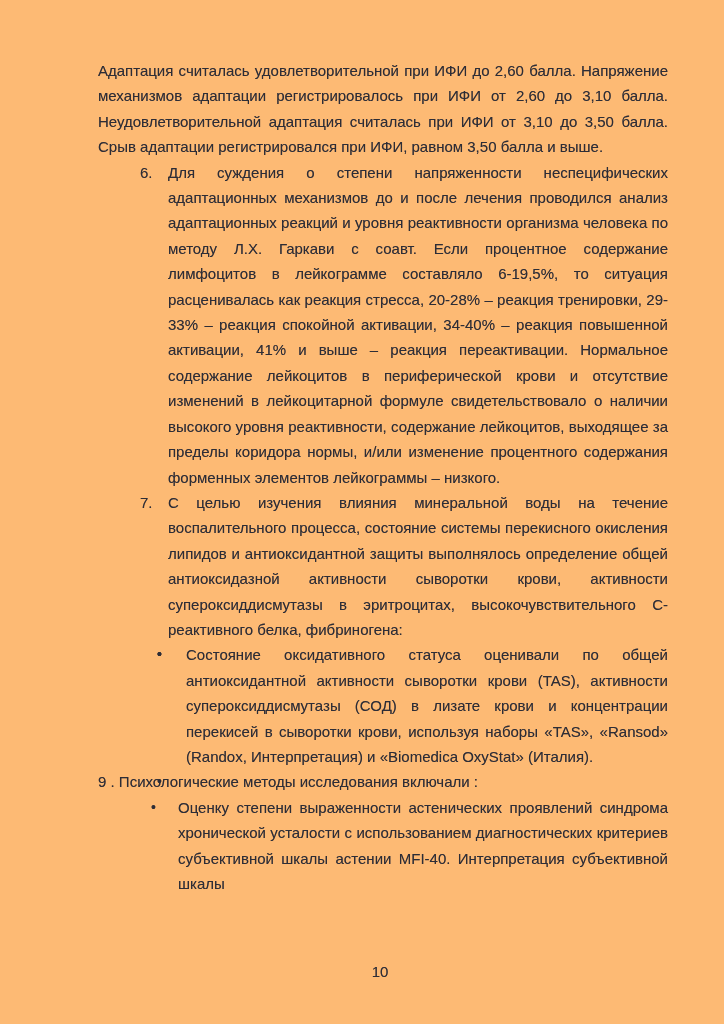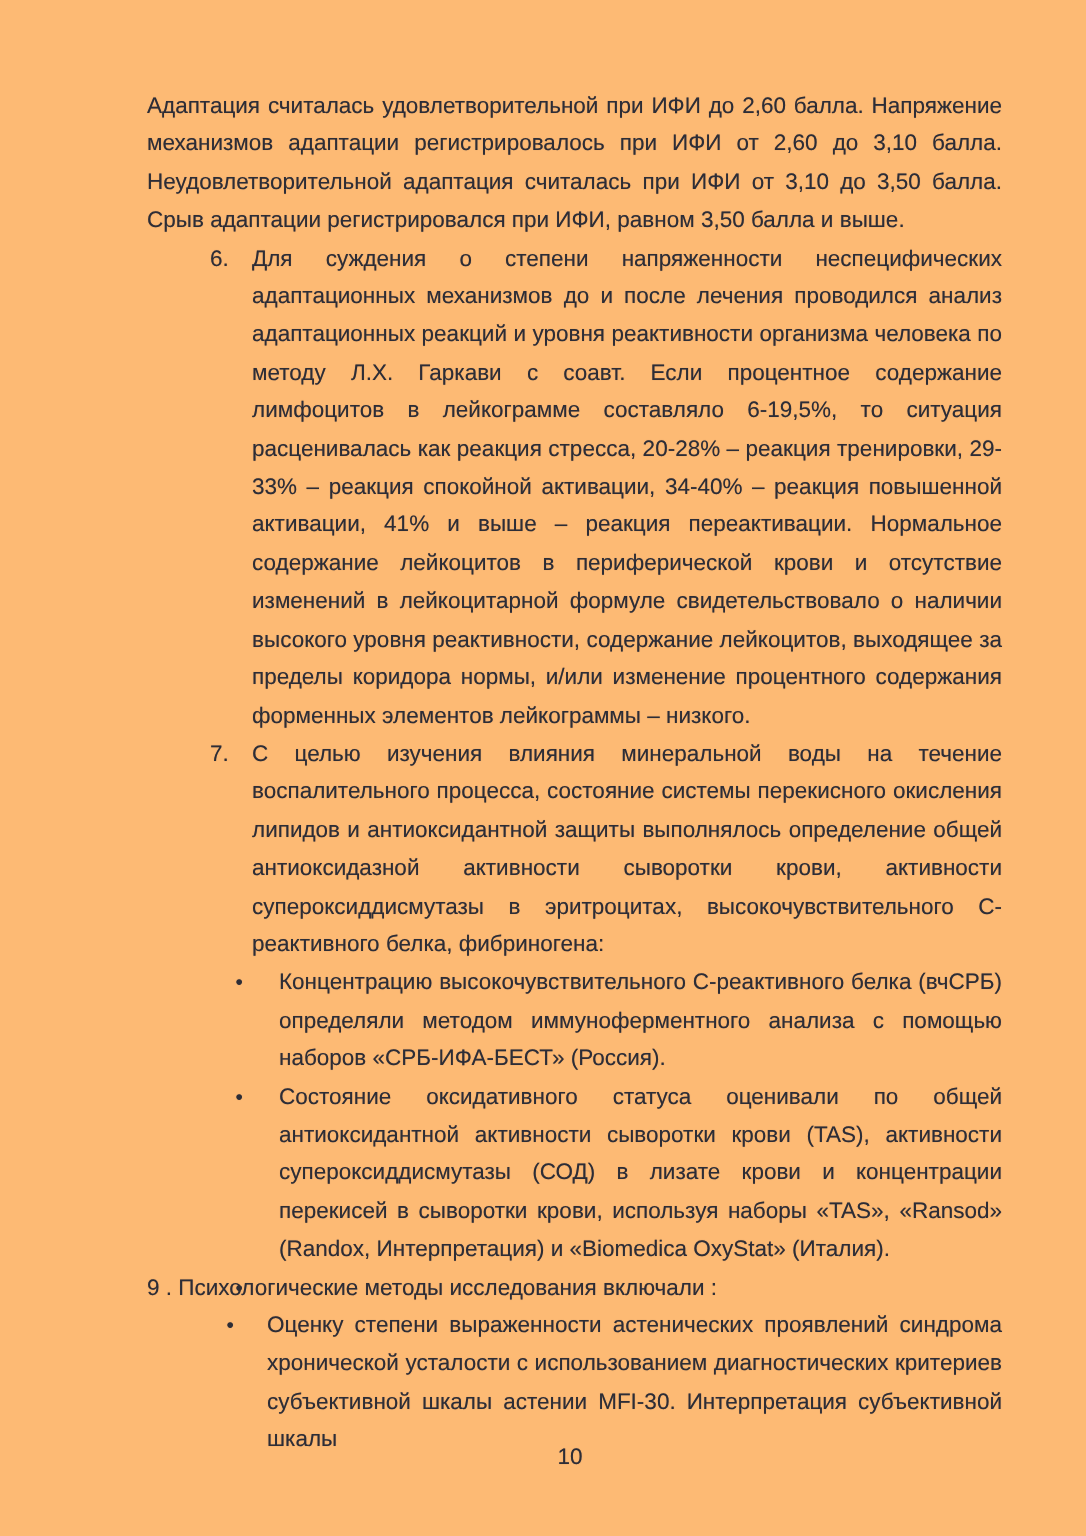--- a/index.html
+++ b/index.html
@@ -78,34 +78,33 @@
     <div class="num-text">Для суждения о степени напряженности неспецифических адаптационных механизмов до и после лечения проводился анализ адаптационных реакций и уровня реактивности организма человека по методу Л.Х. Гаркави с соавт. Если процентное содержание лимфоцитов в лейкограмме составляло 6-19,5%, то ситуация расценивалась как реакция стресса, 20-28% – реакция тренировки, 29-33% – реакция спокойной активации, 34-40% – реакция повышенной активации, 41% и выше – реакция переактивации. Нормальное содержание лейкоцитов в периферической крови и отсутствие изменений в лейкоцитарной формуле свидетельствовало о наличии высокого уровня реактивности, содержание лейкоцитов, выходящее за пределы коридора нормы, и/или изменение процентного содержания форменных элементов лейкограммы – низкого.</div>
   </div>
 
   <div class="num-item">
     <span class="num">7.</span>
     <div class="num-text">С целью изучения влияния минеральной воды на течение воспалительного процесса, состояние системы перекисного окисления липидов и антиоксидантной защиты выполнялось определение общей антиоксидазной активности сыворотки крови, активности супероксиддисмутазы в эритроцитах, высокочувствительного С-реактивного белка, фибриногена:</div>
   </div>
 
   <div class="bullet-item">
     <span class="dot">•</span>
-    <div class="bullet-text">Концентрацию высокочувствительного С-реактивного белка (вчСРБ) определяли методом иммуноферментного анализа с помощью наборов «СРБ-ИФА-БЕСТ» (Россия).</div>
   </div>
 
   <div class="bullet-item">
     <span class="dot">•</span>
     <div class="bullet-text">Состояние оксидативного статуса оценивали по общей антиоксидантной активности сыворотки крови (TAS), активности супероксиддисмутазы (СОД) в лизате крови и концентрации перекисей в сыворотки крови, используя наборы «TAS», «Ransod» (Randox, Интерпретация) и «Biomedica OxyStat» (Италия).</div>
   </div>
 
   <div class="bullet-item">
     <span class="dot">•</span>
   </div>
 
   <p class="para">9 . Психологические методы исследования включали :</p>
 
   <div class="bullet-item b8">
     <span class="dot">•</span>
-    <div class="bullet-text">Оценку степени выраженности астенических проявлений синдрома хронической усталости с использованием диагностических критериев субъективной шкалы астении MFI-30. Интерпретация субъективной шкалы</div>
+    <div class="bullet-text">Оценку степени выраженности астенических проявлений синдрома хронической усталости с использованием диагностических критериев субъективной шкалы астении MFI-40. Интерпретация субъективной шкалы</div>
   </div>
 
   <div class="page-number">10</div>
 
 </div>
 
 </body></html>

